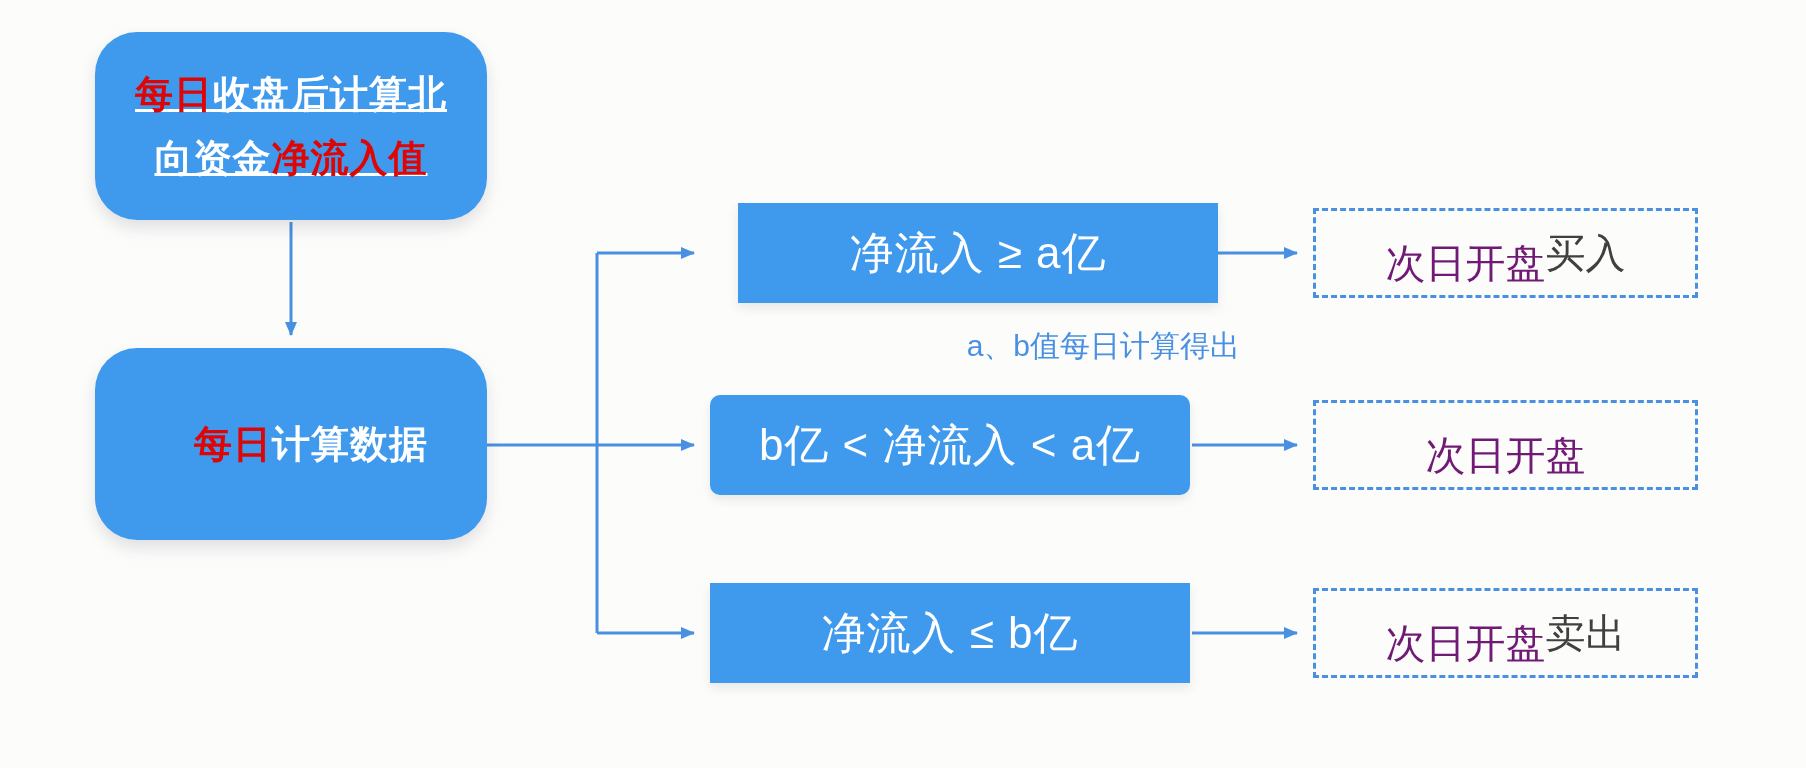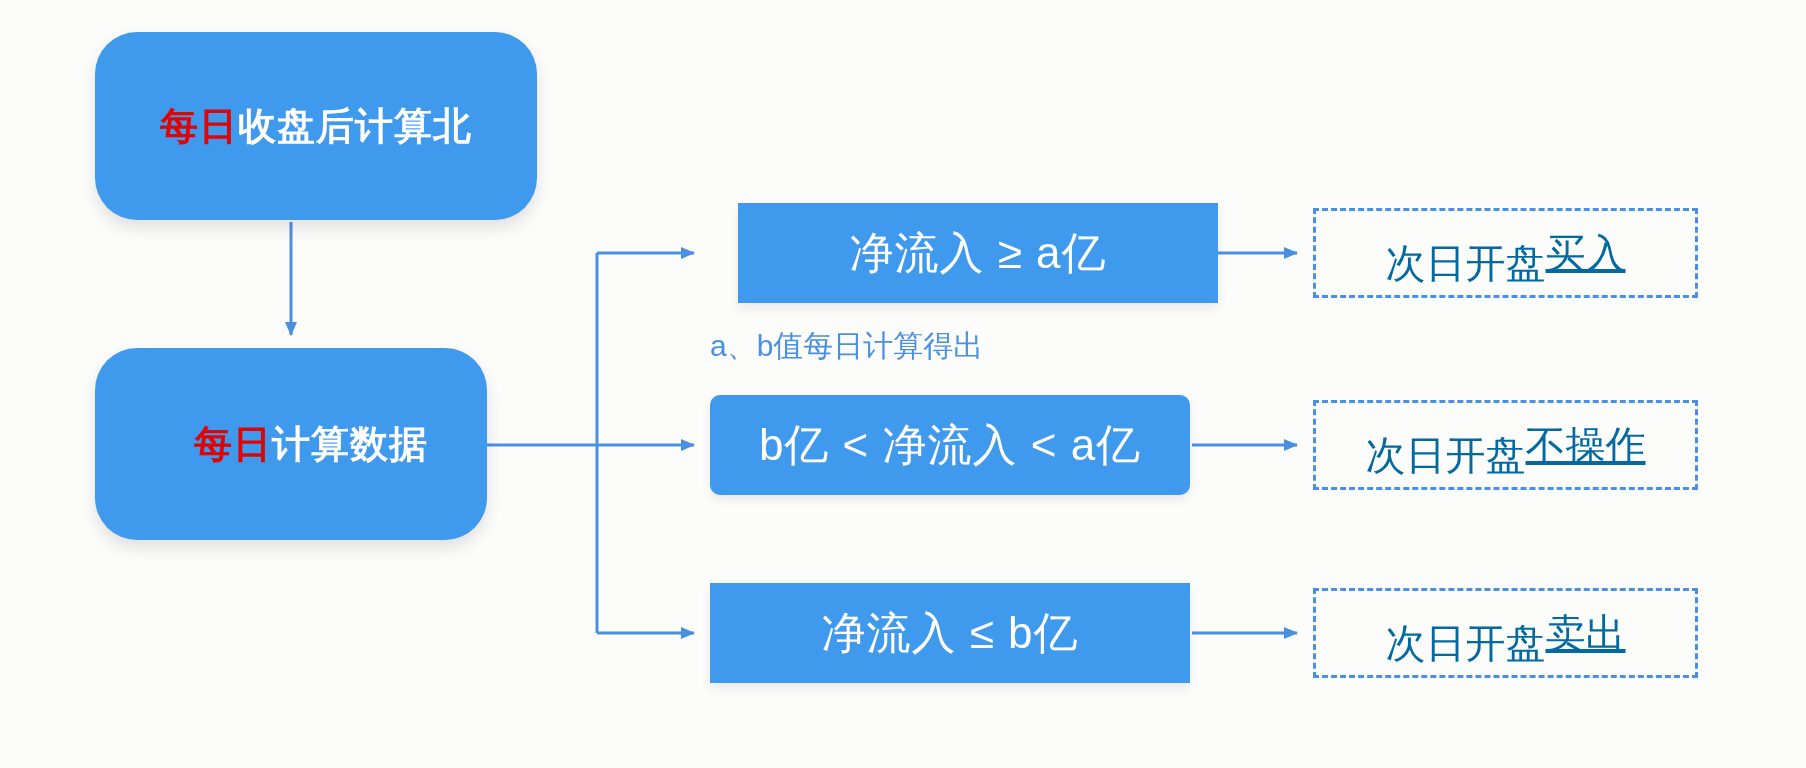--- a/index.html
+++ b/index.html
@@ -48,37 +48,37 @@
     font-weight: 500;
     letter-spacing: 1px;
     white-space: nowrap;
     box-shadow: 0 5px 10px rgba(60,60,70,0.10);
   }
   .note {
     position: absolute;
     color: #4A90E2;
     font-size: 30px;
     font-weight: 500;
-    text-align: left;
+    text-align: right;
     white-space: nowrap;
   }
   .result {
     position: absolute;
     border: 3px dashed #4A90E2;
     background: transparent;
     display: flex;
     align-items: center;
     justify-content: center;
     box-sizing: border-box;
     font-size: 40px;
     font-weight: 500;
     white-space: nowrap;
   }
-  .result .prefix { color: #0369a1; margin-top: 20px; }
-  .result .action { color: #0369a1; text-decoration: underline; }
+  .result .prefix { color: #701a75; margin-top: 20px; }
+  .result .action { color: #404040; }
 </style>
 </head>
 <body>
 
 <div class="canvas">
 
   <svg class="connectors" viewBox="0 0 1806 768" xmlns="http://www.w3.org/2000/svg">
     <defs>
       <marker id="arrow" markerUnits="userSpaceOnUse" markerWidth="14" markerHeight="12" refX="13" refY="6" orient="auto">
         <path d="M0,0 L14,6 L0,12 Z" fill="#4A90E2"></path>
@@ -89,22 +89,23 @@
       <line x1="597" y1="253" x2="597" y2="633"></line>
       <line x1="487" y1="445" x2="694" y2="445" marker-end="url(#arrow)"></line>
       <line x1="597" y1="253" x2="694" y2="253" marker-end="url(#arrow)"></line>
       <line x1="597" y1="633" x2="694" y2="633" marker-end="url(#arrow)"></line>
       <line x1="1192" y1="253" x2="1297" y2="253" marker-end="url(#arrow)"></line>
       <line x1="1192" y1="445" x2="1297" y2="445" marker-end="url(#arrow)"></line>
       <line x1="1192" y1="633" x2="1297" y2="633" marker-end="url(#arrow)"></line>
     </g>
   </svg>
 
-  <div class="node rounded" style="left:95px; top:32px; width:442px; height:188px;">
+  <div class="node rounded" style="left:95px; top:32px; width:392px; height:188px;text-decoration:underline;">
     <div class="nline"><span class="red">每日</span><span>收盘后计算北</span></div>
+    <div class="nline"><span>向资金</span><span class="red">净流入值</span></div>
   </div>
 
   <div class="node rounded" style="left:95px; top:348px; width:392px; height:192px;padding-left:40px;">
     <div class="nline"><span class="red">每日</span><span>计算数据</span></div>
   </div>
 
   <div class="node condition" style="left:710px; top:203px; width:480px; height:100px;margin-left:28px;">净流入 ≥ a亿</div>
 
   <div class="note" style="left:710px; top:326px; width:530px;">a、b值每日计算得出</div>
 
@@ -112,21 +113,20 @@
 
   <div class="node condition" style="left:710px; top:583px; width:480px; height:100px;">净流入 ≤ b亿</div>
 
   <div class="result" style="left:1313px; top:208px; width:385px; height:90px;">
     <span class="prefix">次日开盘</span>
       <span class="action">买入</span>
   </div>
 
   <div class="result" style="left:1313px; top:400px; width:385px; height:90px;">
     <span class="prefix">次日开盘</span>
-      <span class="action">不操作</span>
   </div>
 
   <div class="result" style="left:1313px; top:588px; width:385px; height:90px;">
     <span class="prefix">次日开盘</span>
       <span class="action">卖出</span>
   </div>
 
 </div>
 
 </body></html>

